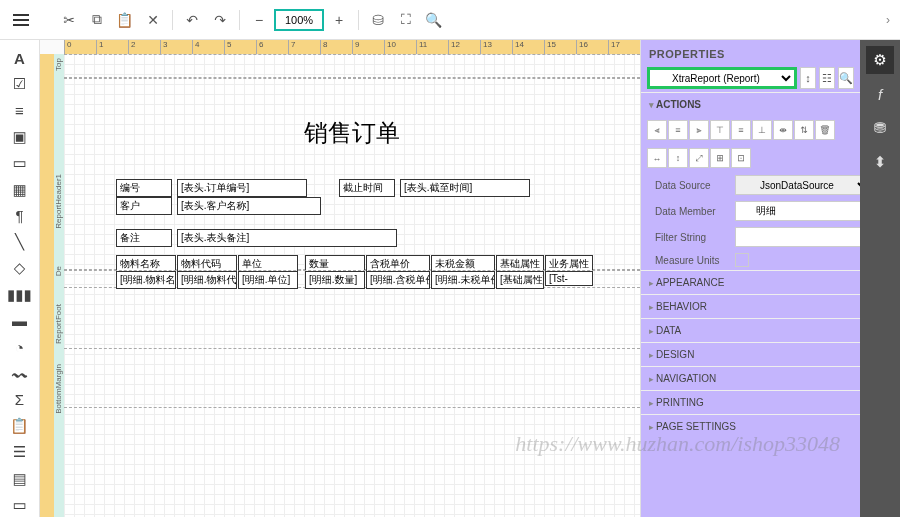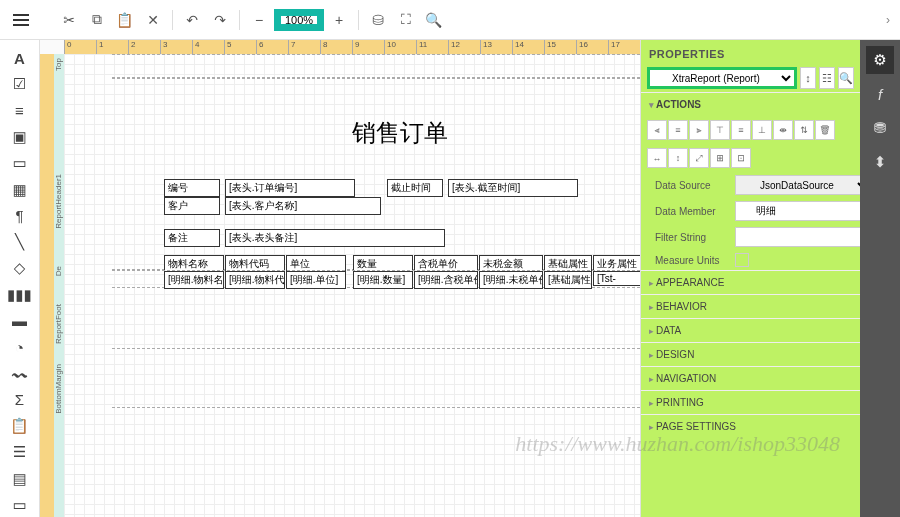--- a/index.html
+++ b/index.html
@@ -2,39 +2,39 @@
 <html><head>
 <meta charset="utf-8">
 <style>
 * { box-sizing: border-box; margin: 0; padding: 0; font-family: Arial, sans-serif; }
 body { width: 900px; height: 517px; overflow: hidden; background: #fff; position: relative; }
 .topbar { height: 40px; background: #fff; border-bottom: 1px solid #e0e0e0; display: flex; align-items: center; padding: 0 6px; gap: 2px; }
 .hamburger { width: 30px; height: 30px; display: flex; flex-direction: column; justify-content: center; align-items: center; gap: 3px; cursor: pointer; }
 .hamburger span { width: 16px; height: 2px; background: #333; }
 .tb-btn { width: 26px; height: 26px; display: flex; align-items: center; justify-content: center; cursor: pointer; color: #555; font-size: 14px; border-radius: 2px; }
 .tb-sep { width: 1px; height: 20px; background: #ddd; margin: 0 4px; }
-.zoom-input { width: 50px; height: 22px; border: 7px solid #14b8a6; font-size: 11px; padding: 0 4px; text-align: center; }
+.zoom-input { width: 50px; height: 22px; border: 2px solid #14b8a6; font-size: 11px; padding: 0 4px; text-align: center; }
 .main { display: flex; height: calc(100% - 40px); }
 .left-tool { width: 40px; background: #fff; border-right: 1px solid #e0e0e0; display: flex; flex-direction: column; align-items: center; padding-top: 6px; gap: 2px; }
 .left-tool .tb-btn { width: 28px; height: 28px; font-size: 15px; color: #444; }
 .canvas-area { flex: 1; background: #fafafa; position: relative; overflow: hidden; }
 .ruler-h { position: absolute; top: 0; left: 24px; right: 0; height: 14px; background: #f7d583; font-size: 8px; display: flex; }
 .ruler-h span { width: 35px; border-left: 1px solid #aaa; padding-left: 2px; color: #555; }
 .ruler-v { position: absolute; top: 14px; left: 0; width: 14px; bottom: 0; background: #f7d583; }
 .band-col { position: absolute; left: 14px; top: 14px; width: 10px; bottom: 0; background: #d4f0e8; font-size: 8px; color: #666; }
 .band-lbl { position: absolute; writing-mode: vertical-rl; transform: rotate(180deg); font-size: 8px; }
 .design { position: absolute; left: 24px; top: 14px; right: 0; bottom: 0; background: #fff; }
 .grid-bg { background-image: linear-gradient(#eee 1px, transparent 1px), linear-gradient(90deg, #eee 1px, transparent 1px); background-size: 10px 10px; }
-.band { position: absolute; left: 0; right: 0; border-top: 1px dashed #aaa; border-bottom: 1px dashed #aaa; margin-left: 48px; }
+.band { position: absolute; left: 0; right: 0; border-top: 1px dashed #aaa; border-bottom: 1px dashed #aaa; }
 .rcell { position: absolute; border: 1px solid #333; font-size: 10px; padding: 1px 3px; background: #fff; overflow: hidden; white-space: nowrap; }
 .rcell.hd { font-weight: normal; }
 .right-rail { width: 40px; background: #555; display: flex; flex-direction: column; align-items: center; padding-top: 6px; gap: 6px; }
 .right-rail .rr-btn { width: 28px; height: 28px; color: #ddd; display: flex; align-items: center; justify-content: center; cursor: pointer; font-size: 15px; }
 .right-rail .rr-btn.active { background: #333; color: #fff; }
-.prop-panel { width: 220px; background: #bef264; border-left: 1px solid #e0e0e0; display: flex; flex-direction: column; font-size: 11px; }
+.prop-panel { width: 220px; background: #c4b5fd; border-left: 1px solid #e0e0e0; display: flex; flex-direction: column; font-size: 11px; }
 .prop-head { padding: 8px 8px 4px; font-size: 11px; font-weight: bold; color: #555; letter-spacing: 0.5px; }
 .prop-row { display: flex; align-items: center; gap: 3px; padding: 3px 6px; }
 .prop-select { flex: 1; height: 22px; border: 3px solid #22c55e; font-size: 10px; padding: 0 18px; background: #fff; }
 .prop-btn { width: 22px; height: 22px; border: 1px solid #ccc; background: #fff; display: flex; align-items: center; justify-content: center; cursor: pointer; font-size: 11px; color: #555; }
 .prop-sec { padding: 6px 8px; border-top: 1px solid #eee; font-size: 10px; color: #444; cursor: pointer; }
 .prop-sec::before { content: "▸ "; font-size: 9px; color: #888; }
 .prop-sec.open::before { content: "▾ "; }
 .prop-sec.open { font-weight: bold; }
 .align-row { display: flex; gap: 1px; padding: 4px 6px; flex-wrap: wrap; }
 .align-btn { width: 20px; height: 20px; border: 1px solid #ccc; background: #fff; cursor: pointer; font-size: 9px; display: flex; align-items: center; justify-content: center; color: #666; }
@@ -134,21 +134,21 @@
 
       <div class="band" style="top:24px;height:192px">
         <div class="report-title">销售订单</div>
 
         <div class="rcell" style="left:52px;top:100px;width:56px">编号</div>
         <div class="rcell" style="left:113px;top:100px;width:130px">[表头.订单编号]</div>
         <div class="rcell" style="left:275px;top:100px;width:56px">截止时间</div>
         <div class="rcell" style="left:336px;top:100px;width:130px">[表头.截至时间]</div>
 
         <div class="rcell" style="left:52px;top:118px;width:56px">客户</div>
-        <div class="rcell" style="left:113px;top:118px;width:156px">[表头.客户名称]</div>
+        <div class="rcell" style="left:113px;top:118px;width:144px">[表头.客户名称]</div>
 
         <div class="rcell" style="left:52px;top:150px;width:56px">备注</div>
         <div class="rcell" style="left:113px;top:150px;width:220px">[表头.表头备注]</div>
 
         <div class="rcell hd" style="left:52px;top:176px;width:60px">物料名称</div>
         <div class="rcell hd" style="left:113px;top:176px;width:60px">物料代码</div>
         <div class="rcell hd" style="left:174px;top:176px;width:60px">单位</div>
         <div class="rcell hd" style="left:241px;top:176px;width:60px">数量</div>
         <div class="rcell hd" style="left:302px;top:176px;width:64px">含税单价</div>
         <div class="rcell hd" style="left:367px;top:176px;width:64px">未税金额</div>

